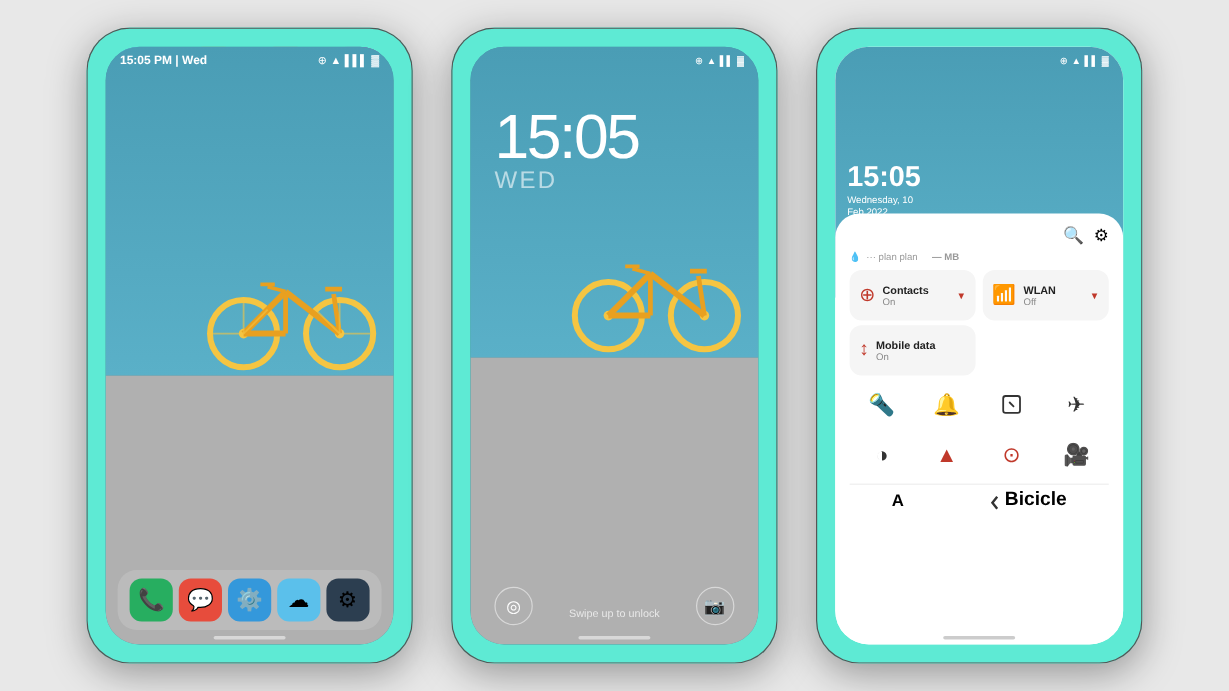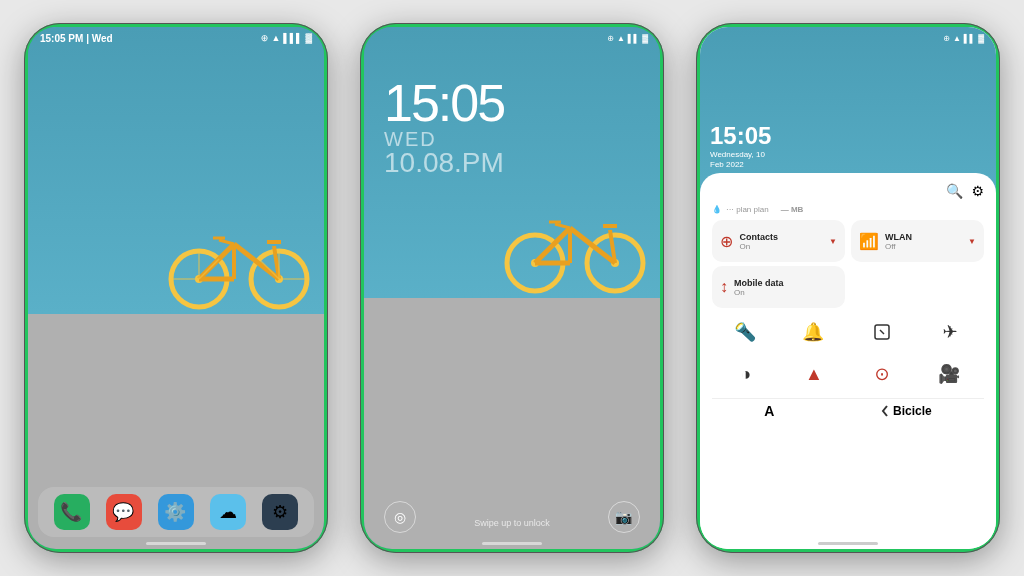--- a/index.html
+++ b/index.html
@@ -10,25 +10,25 @@
       display: flex;
       align-items: center;
       justify-content: center;
       gap: 32px;
       font-family: 'Arial', sans-serif;
       overflow: hidden;
     }
 
     
     .phone {
-      width: 304px;
+      width: 272px;
       height: 530px;
-      background: #22c55e;
+      background: #5eead4;
       border-radius: 36px;
-      padding: 4px;
+      padding: 16px;
       box-shadow: 0 8px 32px rgba(0,0,0,0.35), inset 0 0 0 1px #555;
       position: relative;
       flex-shrink: 0;
     }
     .phone-inner {
       width: 100%;
       height: 100%;
       border-radius: 28px;
       overflow: hidden;
       position: relative;
@@ -405,21 +405,20 @@
         <span style="font-size:8px;">⊕</span>
         <span style="font-size:8px;">▲</span>
         <span style="font-size:8px;">▌▌</span>
         <span style="font-size:8px;">▓</span>
       </div>
     </div>
 
     <div class="lock-time-large">
       <div class="hour">15:05</div>
       <div class="day-label">WED</div>
-      <div class="date-label">10.08.PM</div>
     </div>
 
     <div class="lock-bottom-bar">
       <div class="lock-bottom-icon">◎</div>
       <span class="swipe-text">Swipe up to unlock</span>
       <div class="lock-bottom-icon">📷</div>
     </div>
 
     <div class="home-indicator"></div>
   </div>
@@ -519,21 +518,21 @@
 
       <div class="cc-icons-row">
         <div class="cc-icon-btn">◑</div>
         <div class="cc-icon-btn" style="color:#c0392b;">▲</div>
         <div class="cc-icon-btn" style="color:#c0392b;">⊙</div>
         <div class="cc-icon-btn">🎥</div>
       </div>
 
       <div class="cc-bottom-row">
         <span style="font-size:14px;font-weight:700;">A</span>
-        <span style="font-size:12px;display:flex;align-items:flex-end;gap:2px;">
+        <span style="font-size:16px;display:flex;align-items:flex-end;gap:2px;">
           <svg width="12" height="14" viewBox="0 0 12 14">
             <polyline points="8,2 4,7 8,12" fill="none" stroke="#333" stroke-width="2"></polyline>
           </svg>
           <span>Bicicle</span>
         </span>
       </div>
     </div>
 
     <div class="home-indicator" style="background:rgba(0,0,0,0.2);"></div>
   </div>

